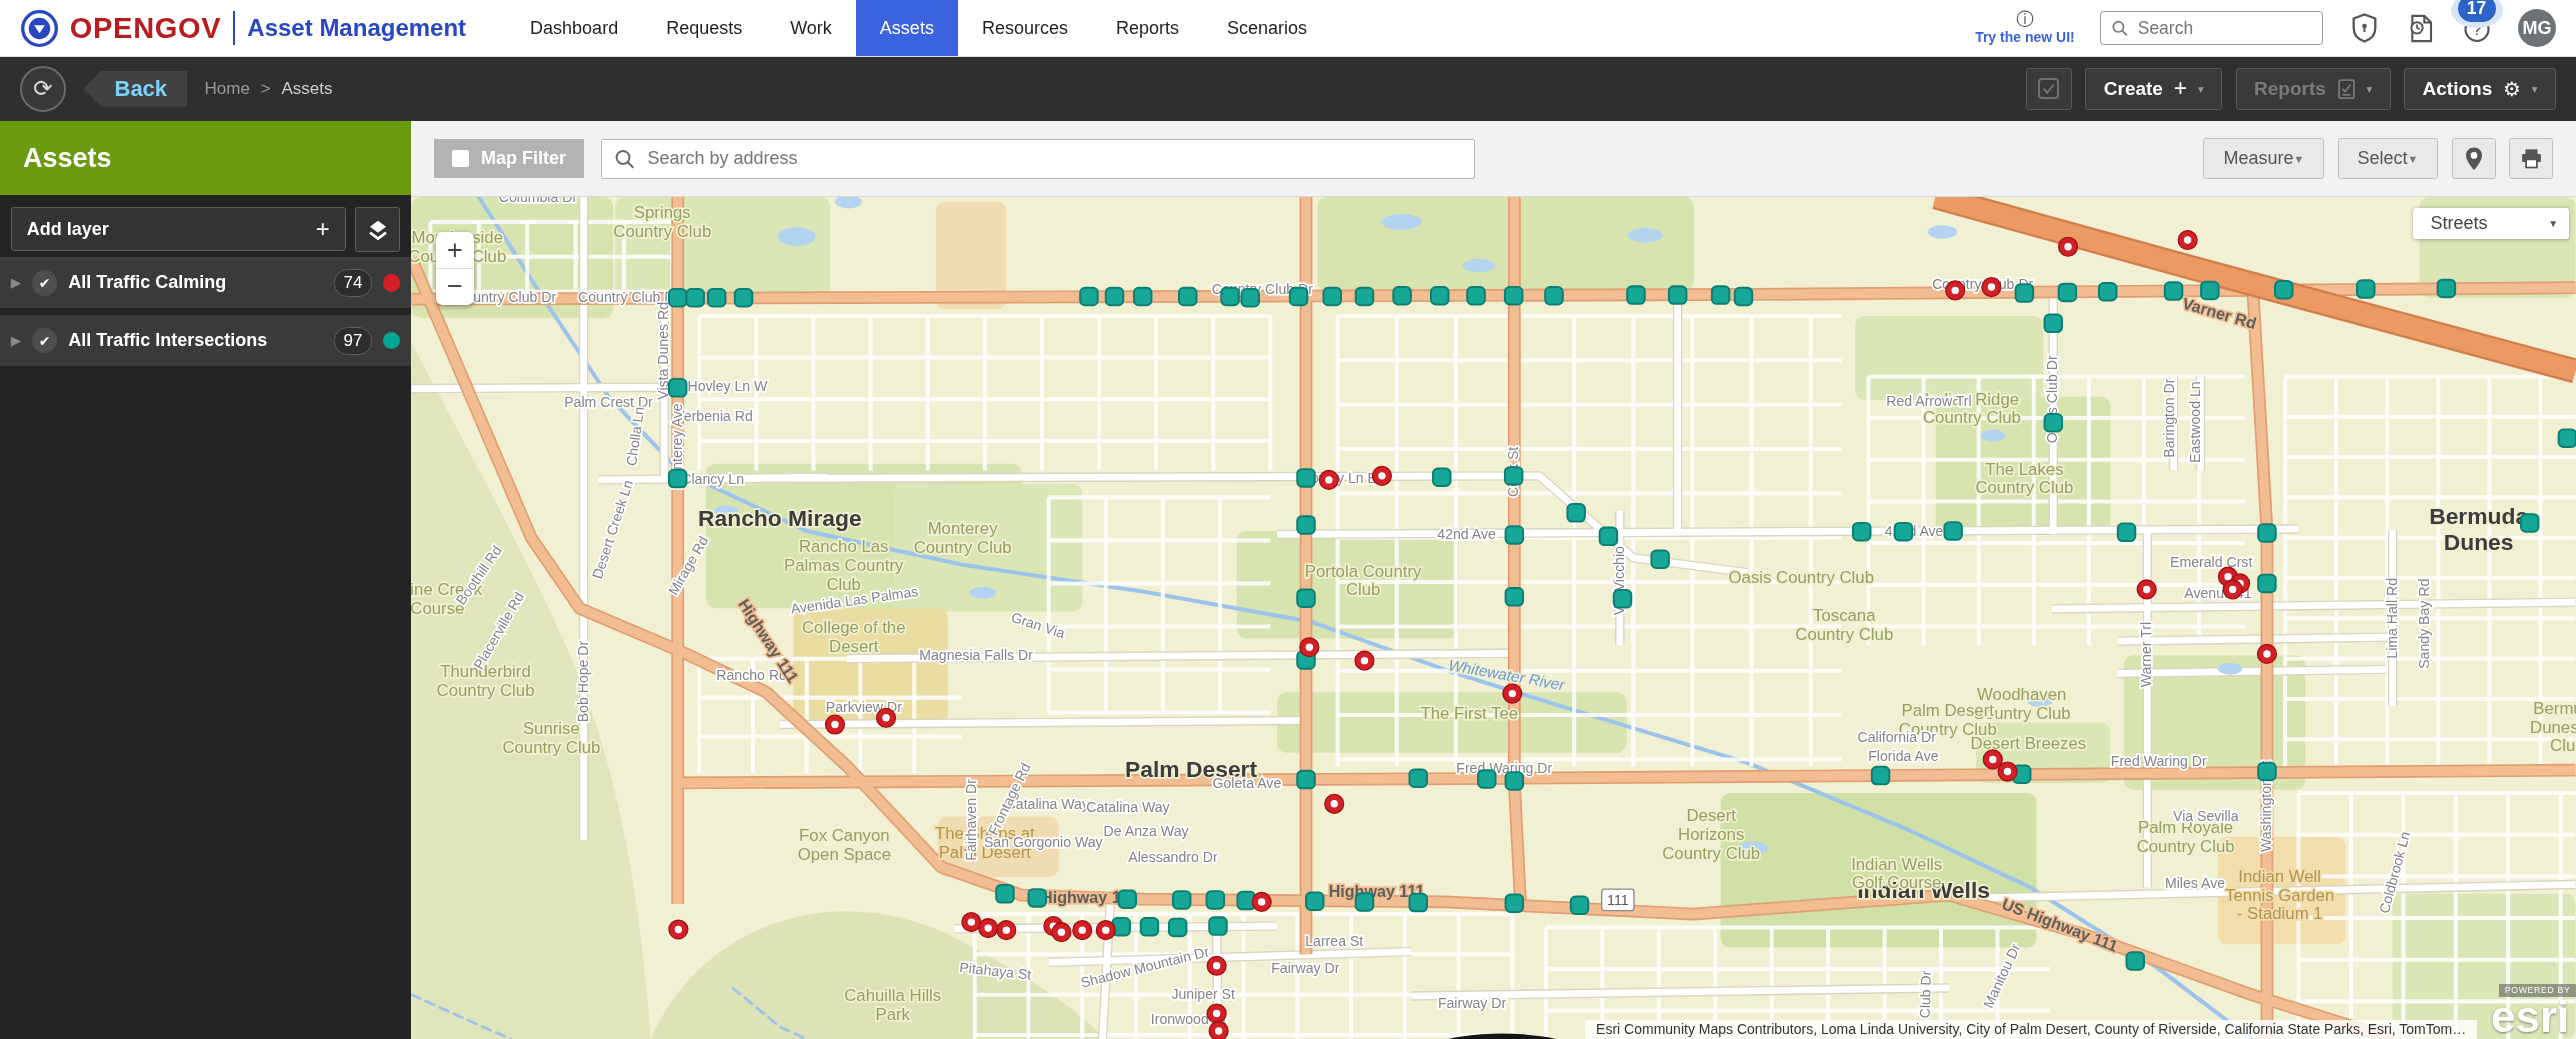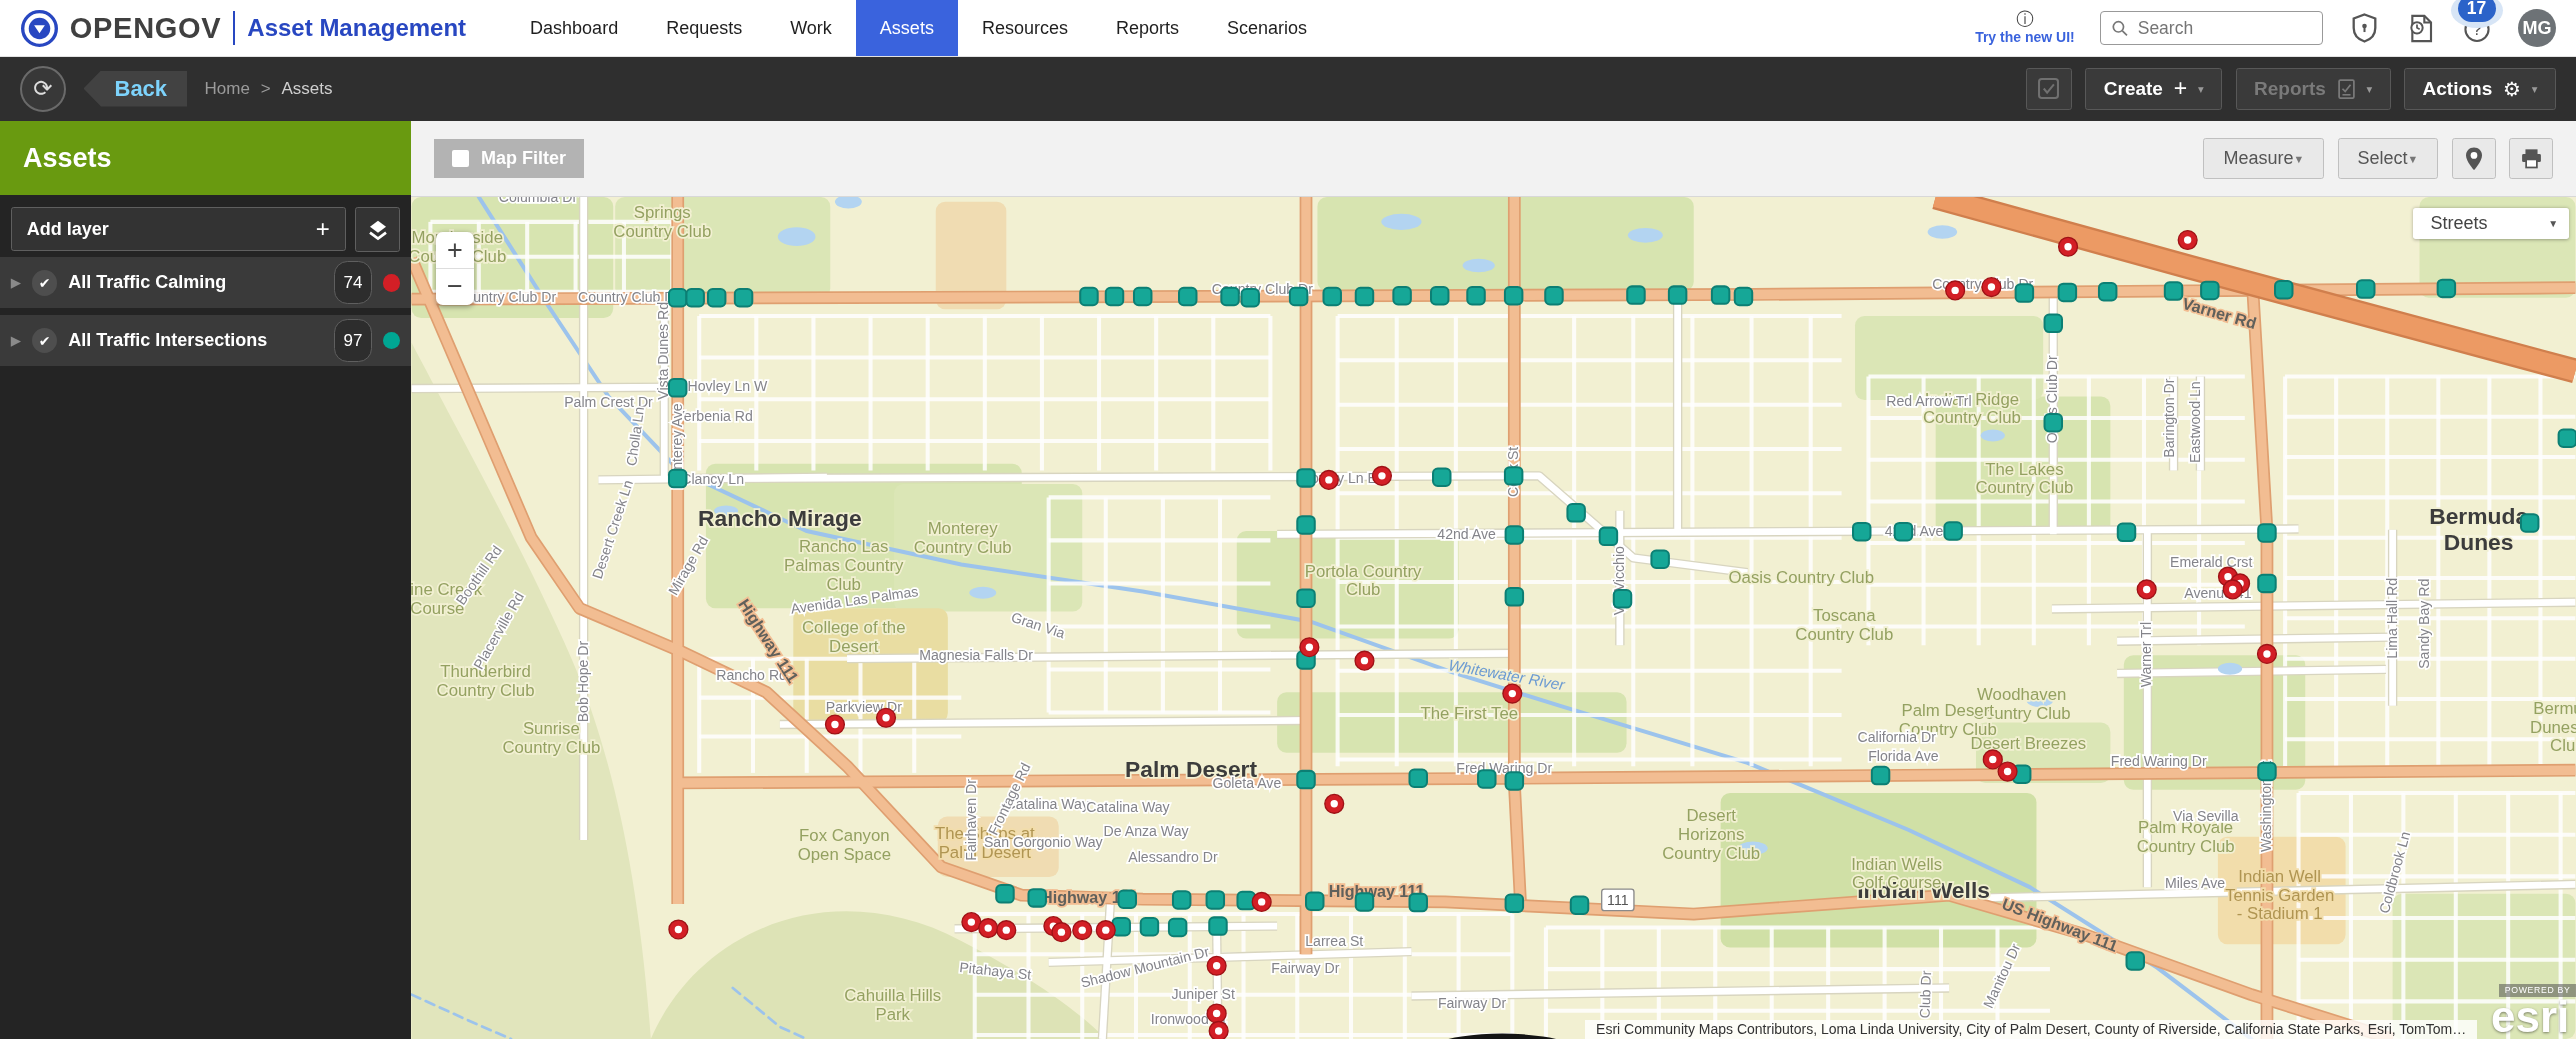--- a/index.html
+++ b/index.html
@@ -2,21 +2,21 @@
 <html style="font-size:10.8px"><head>
 <meta charset="utf-8">
 <style>
   html,body{margin:0;padding:0;}
   body{width:2576px;height:1039px;position:relative;overflow:hidden;background:#fff;
        font-family:"Liberation Sans","DejaVu Sans",sans-serif;}
   
   .topnav{position:absolute;left:0;top:0;width:2576px;height:56px;background:#fff;
           display:flex;align-items:center;border-bottom:0.7px solid #e3e3e3;z-index:30;}
   .brand{display:flex;align-items:center;margin-left:20px;}
-  .brand-name{font-size:29px;font-weight:800;color:#404040;letter-spacing:0.7px;margin-left:10.8px;}
+  .brand-name{font-size:29px;font-weight:800;color:#b91c1c;letter-spacing:0.7px;margin-left:10.8px;}
   .brand-div{width:2px;height:34px;background:#2847c1;margin:0 12px;}
   .brand-product{font-size:24px;font-weight:700;color:#2847c1;}
   .nav{display:flex;height:56px;margin-left:40px;}
   .nav-item{display:flex;align-items:center;height:56px;padding:0 24px;font-size:18px;color:#1f1f1f;cursor:pointer;}
   .nav-item.active{background:#3a63dd;color:#fff;}
   .nav-right{margin-left:auto;display:flex;align-items:center;gap:25.5px;padding-right:20px;}
   .trynew{display:flex;flex-direction:column;align-items:center;gap:1.3px;}
   .trynew .info{font-size:17.5px;color:#444;line-height:1;}
   .trynew .txt{font-size:14px;color:#3a63dd;font-weight:700;}
   .nav-search{width:202px;height:32px;border:1.3px solid #999;border-radius:4px;display:flex;align-items:center;padding:0 9.4px;gap:8px;}
@@ -52,21 +52,21 @@
   .addbtn{flex:1;height:42px;background:#333;border:0.7px solid #5f5f5f;border-radius:2.7px;color:#fff;font-weight:700;
           font-size:18px;display:flex;align-items:center;justify-content:space-between;padding:0 15px;}
   .addbtn .plus{font-size:24px;font-weight:400;}
   .layersbtn{width:43px;height:43px;background:#333;border:0.7px solid #5f5f5f;border-radius:2.7px;
              display:flex;align-items:center;justify-content:center;}
   .layerrow{height:51px;background:#3a3a3a;margin:0 0 6.7px 0;display:flex;align-items:center;padding:0 10.8px;gap:10.8px;}
   .layerrow .exp{color:#8a8a8a;font-size:13.4px;}
   .chk{width:25.5px;height:25.5px;border-radius:50%;background:#4e4e4e;color:#fff;font-size:14px;
        display:flex;align-items:center;justify-content:center;}
   .layerrow .lbl{flex:1;color:#fff;font-size:18px;font-weight:700;}
-  .cbadge{min-width:38px;height:43px;padding:0 8px;border-radius:13.4px;background:#2d2d2d;border:0.7px solid #5f5f5f;
+  .cbadge{min-width:38px;height:28px;padding:0 8px;border-radius:13.4px;background:#2d2d2d;border:0.7px solid #5f5f5f;
           color:#fff;font-size:17px;display:flex;align-items:center;justify-content:center;box-sizing:border-box;}
   .dot{width:17.5px;height:17.5px;border-radius:50%;}
   
   .mapbar{position:absolute;left:411px;top:121px;right:0;height:76px;background:#f2f2f2;border-bottom:0.7px solid #d8d8d8;
           display:flex;align-items:center;padding:0 23px;box-sizing:border-box;gap:17.5px;z-index:20;}
   .filterbtn{height:39px;padding:0 17.5px;background:#b3b3b3;border-radius:0;color:#fff;font-weight:700;font-size:18px;
              display:flex;align-items:center;gap:12px;}
   .filterbtn .box{width:17.5px;height:17.5px;background:#fff;border-radius:2px;}
   .mapsearch{width:874px;height:40px;background:#fff;border:1.3px solid #b8b8b8;border-radius:2px;
              display:flex;align-items:center;padding:0 12px;gap:10.8px;box-sizing:border-box;}
@@ -224,20 +224,27 @@
         <span class="cbadge">97</span>
         <span class="dot" style="background: rgb(0, 166, 147);"></span>
       </div>
     </div>
 </aside>
 
 <div class="mapbar">
   <div class="filterbtn">
     <span class="box"></span>
     <span>Map Filter</span>
+  </div>
+  <div class="mapsearch">
+    <svg width="21.5" height="21.5" viewBox="0 0 32 32">
+      <circle cx="14" cy="14" r="10" fill="none" stroke="#666" stroke-width="3"></circle>
+      <line x1="21" y1="21" x2="30" y2="30" stroke="#666" stroke-width="3"></line>
+    </svg>
+    <input placeholder="Search by address" style="">
   </div>
   <div class="mb-right">
     <div class="mbtn">
       <span>Measure</span>
         <span class="caret">▼</span>
     </div>
     <div class="mbtn">
       <span>Select</span>
         <span class="caret">▼</span>
     </div>

